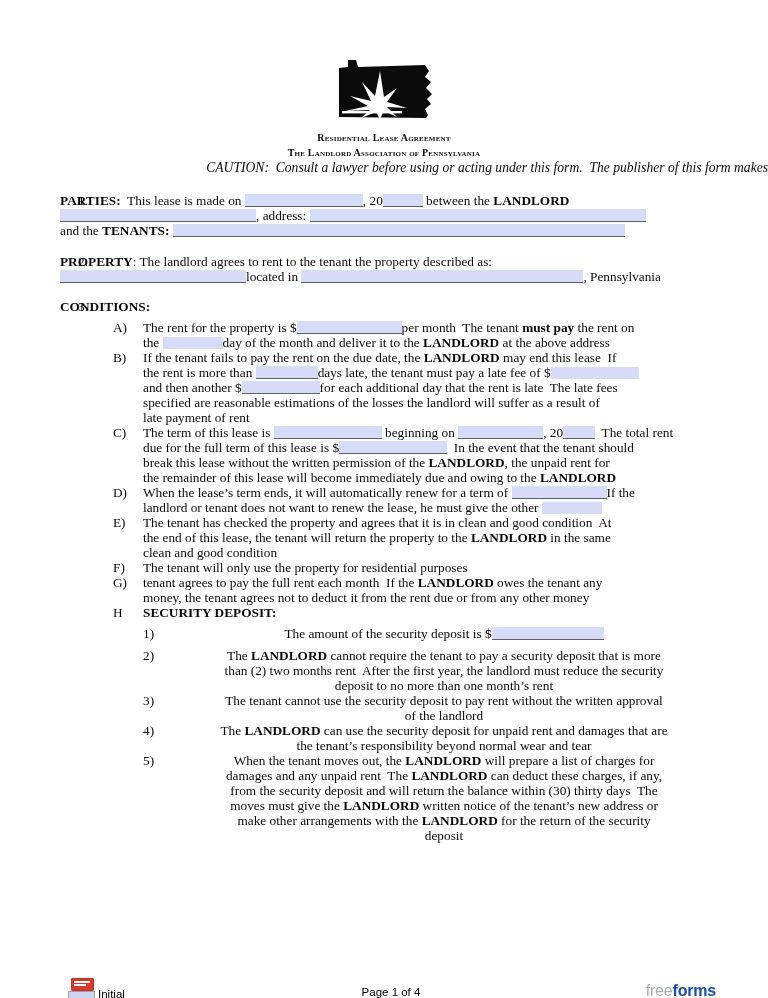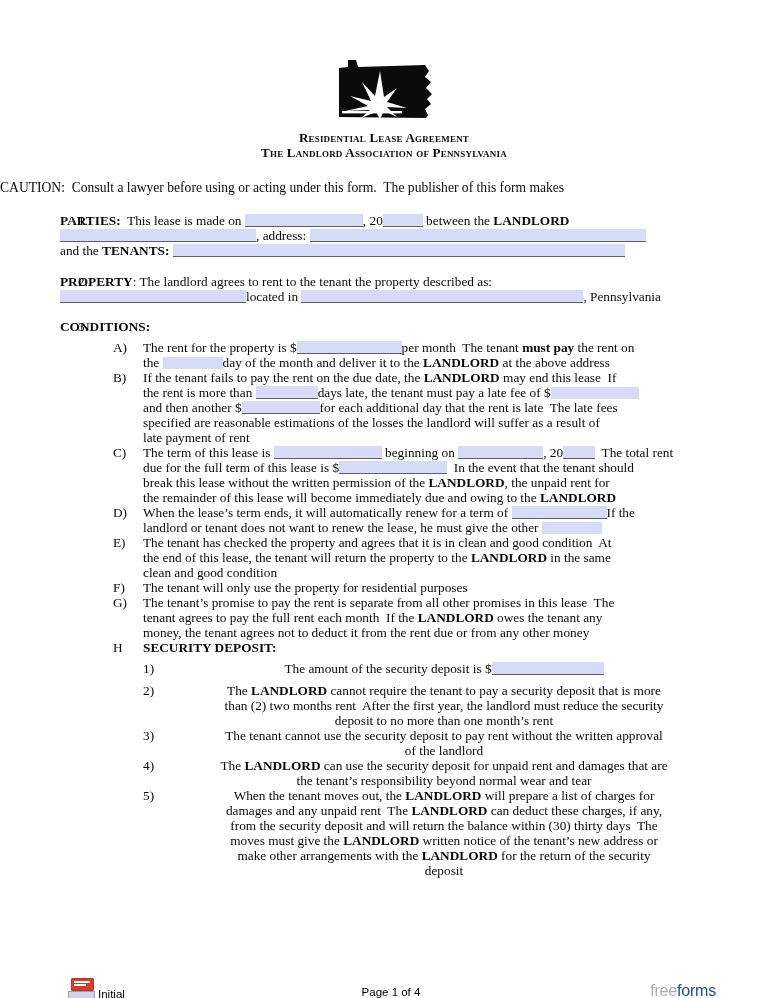--- a/index.html
+++ b/index.html
@@ -4,22 +4,22 @@
 <style>
   html,body{margin:0;padding:0;}
   body{background:#ffffff;width:768px;height:998px;position:relative;overflow:hidden;
        font-family:"Liberation Serif",serif;color:#0a0a0a;}
   .page{position:relative;width:768px;height:998px;background:#fff;}
   .page::after{content:"";position:absolute;left:0;right:0;bottom:0;height:40px;
        background:linear-gradient(to bottom,rgba(255,255,255,0),rgba(0,0,0,0.05));pointer-events:none;}
 
   .logo-wrap{margin:56px auto 6px;width:112px;height:68px;}
   .title{ text-align:center;font-weight:bold;font-variant:small-caps;
-          font-size:13px;line-height:15px;letter-spacing:.2px;}
-  .caution{margin-top:20px;text-align:left;font-size:13.6px;line-height:15.5px;}
+          font-size:10px;line-height:15px;letter-spacing:.2px;}
+  .caution{text-align:right;font-style:italic;font-size:13.6px;line-height:15.5px;}
 
   #doc-body{margin-top:17px;font-size:13.3px;line-height:15px;}
   .block{position:relative;}
   .block .num{position:absolute;top:0;font-weight:bold;}
   .block.item .num{left:78px;font-weight:normal;}
   .block.item .lines{margin-left:60px;}
   .block.sub .num{left:113px;font-weight:normal;}
   .block.sub .lines{margin-left:143px;}
   .block.subnum .num{left:143px;font-weight:normal;}
   .block.subnum .lines{margin-left:120px;text-align:center;}
@@ -36,21 +36,21 @@
   .stamp{width:27px;height:22px;position:relative;margin-right:3px;}
   .stamp-top{position:absolute;left:3px;top:0;width:23px;height:13px;background:var(--stamp-red,#d93a2b);
              border-radius:2px;box-shadow:0 0 0 .5px #a32a1e inset;}
   .stamp-top i{position:absolute;left:3px;top:3px;width:16px;height:1.5px;background:#fff;display:block;}
   .stamp-top i+i{top:6px;width:12px;}
   .stamp-pad{position:absolute;left:0;top:13px;width:25px;height:8px;background:var(--stamp-pad,#ccd5f0);
              border:0.5px solid #9aa0b4;}
   .footer-center{position:absolute;left:0;right:0;bottom:4px;text-align:center;padding-left:14px;}
   .footer-right{position:absolute;right:52px;bottom:2px;font-size:16px;letter-spacing:-0.2px;}
   .brand-free{color:var(--brand-free,#a8acb1);font-weight:normal;}
-  .brand-forms{color:var(--brand-forms,#1a4fa3);font-weight:normal;}
+  .brand-forms{color:var(--brand-forms,#1a4fa3);font-weight:bold;}
 </style>
 </head>
 <body>
 
 <div class="page">
 
   <div class="logo-wrap">
     <svg viewBox="0 0 110 68" width="112" height="68">
       <path fill="#0b0b0b" d="M10 12 L19 11 L19 4 L27 4 L29 11 L96 9 L100 15 L96 21 L102 26 L97 32 L103 38 L98 43 L102 48 L96 53 L99 59 L97 62 L10 61 Z"></path>
       <rect x="13" y="55" width="60" height="2.4" fill="#ffffff"></rect>
@@ -130,21 +130,20 @@
       </div>
       <div class="block sub">
         <span class="num">F)</span>
         <div class="lines">
           <div class="ln"><span>The tenant will only use the property for residential purposes</span></div>
         </div>
       </div>
       <div class="block sub">
         <span class="num">G)</span>
         <div class="lines">
-          <div class="ln"><span>The tenant’s promise to pay the rent is separate from all other promises in this lease&nbsp; The</span></div>
           <div class="ln"><span>tenant agrees to pay the full rent each month&nbsp; If the </span><b>LANDLORD</b><span> owes the tenant any</span></div>
           <div class="ln"><span>money, the tenant agrees not to deduct it from the rent due or from any other money</span></div>
         </div>
       </div>
       <div class="block sub">
         <span class="num">H</span>
         <div class="lines">
           <div class="ln"><b>SECURITY DEPOSIT:</b></div>
         </div>
       </div>

